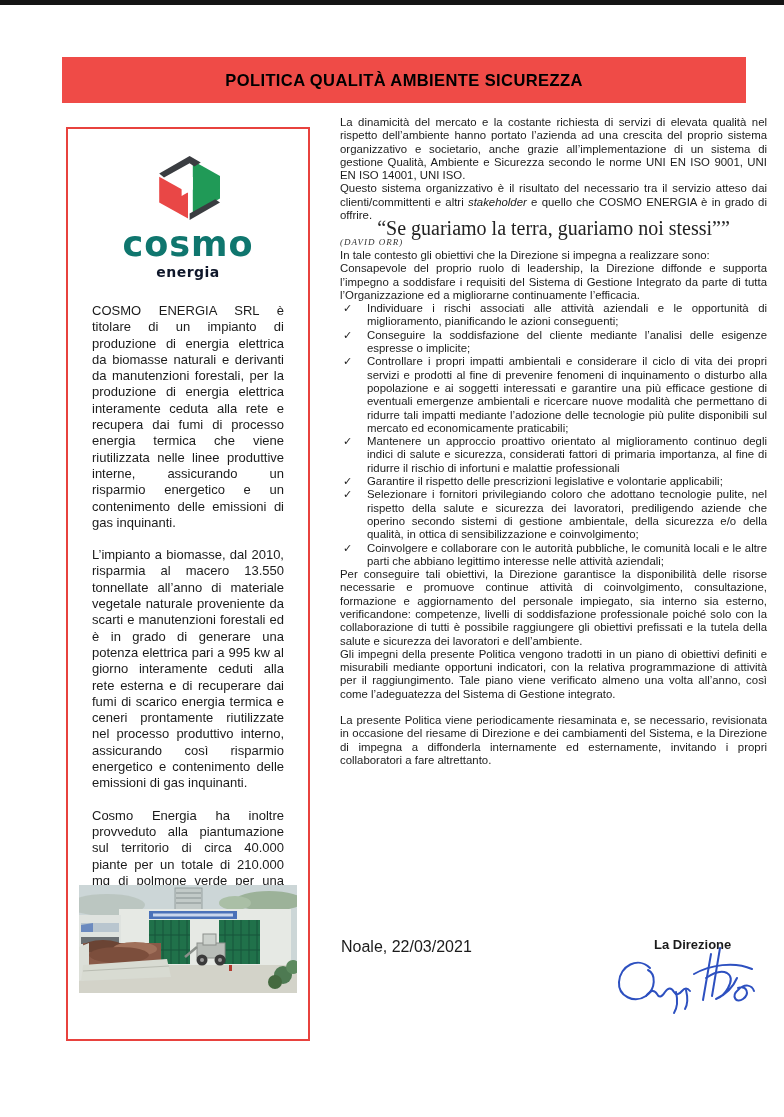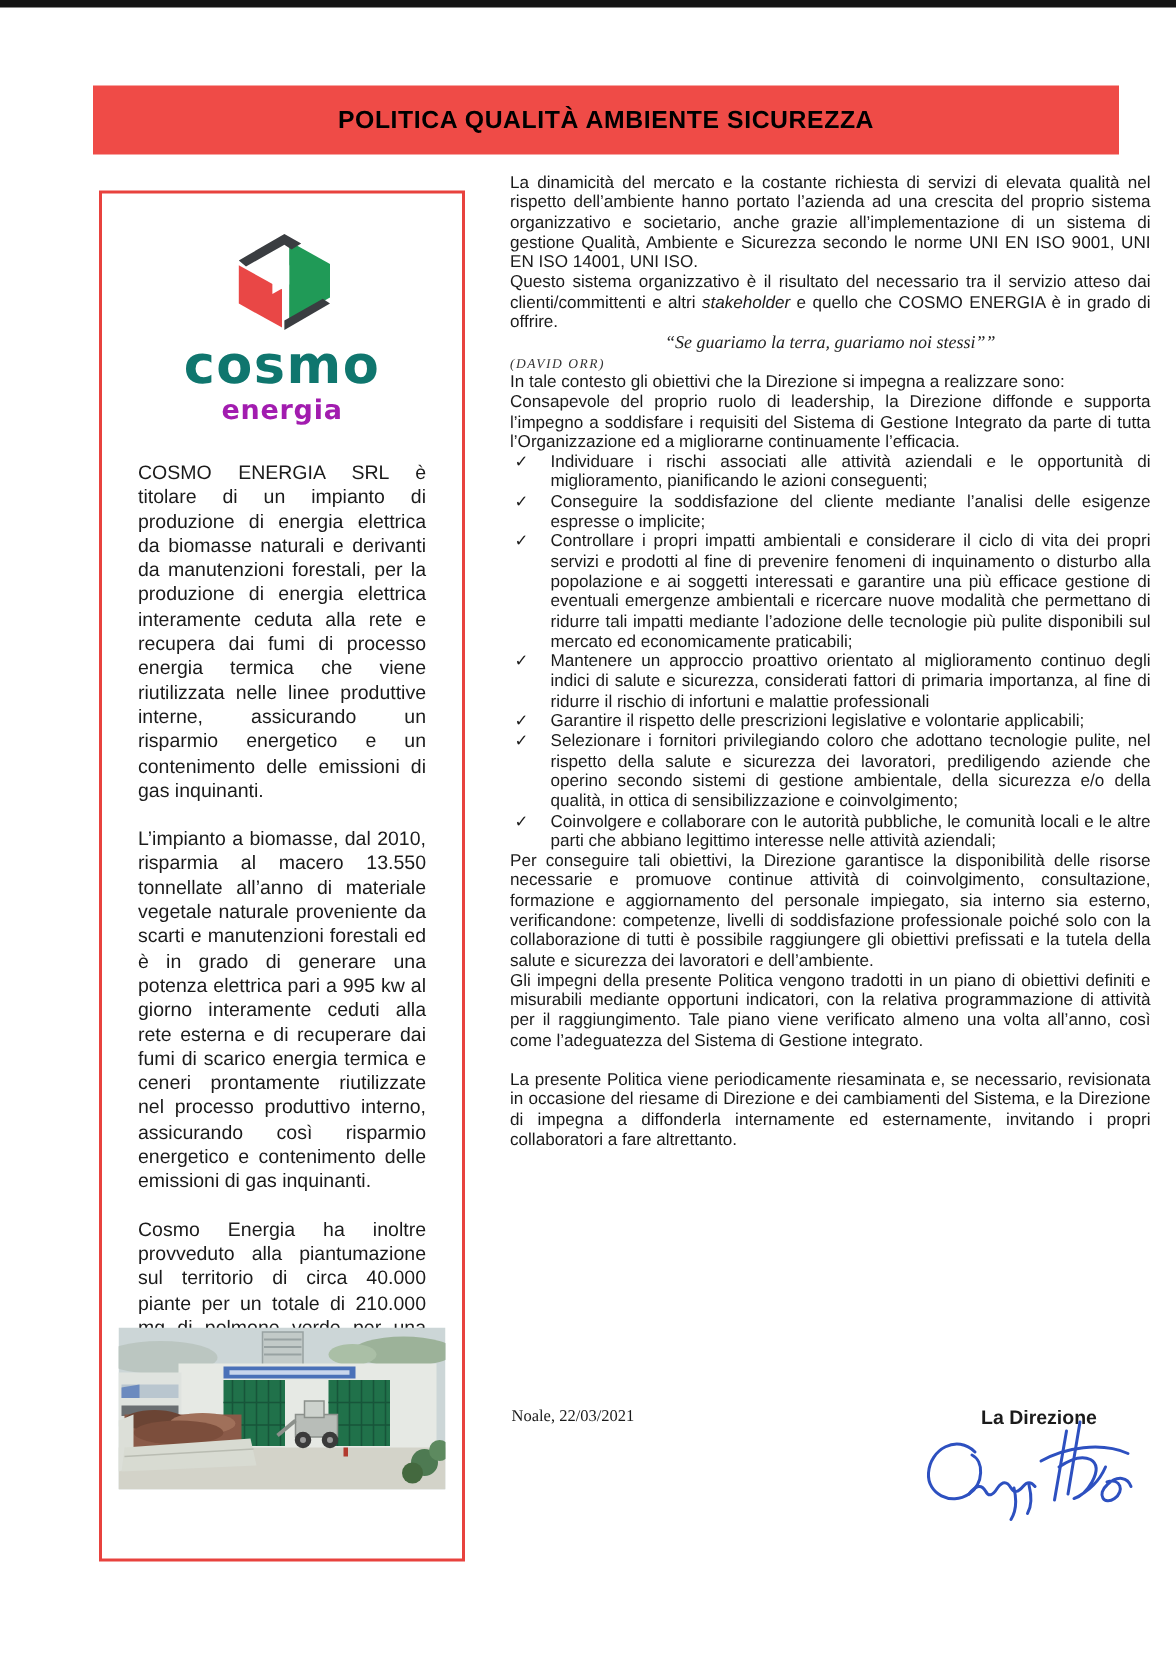--- a/index.html
+++ b/index.html
@@ -23,50 +23,50 @@
     position:absolute; left:66px; top:127px; width:240px; height:910px;
     border:2px solid #e8423e; background:#fff;
   }
   .logo-block { margin-top:22px; text-align:center; line-height:1; }
   .logo-cube { width:80px; height:74px; display:block; margin:0 auto; }
   .logo-word {
     font-family:"DejaVu Sans", sans-serif; font-weight:bold; font-size:35px;
     color:#0f766e; letter-spacing:1px; margin-top:2px;
   }
   .logo-sub {
-    font-family:"DejaVu Sans", sans-serif; font-weight:bold; font-size:18px;
-    color:#a21caf; letter-spacing:.5px; margin-top:3px;
+    font-family:"DejaVu Sans", sans-serif; font-weight:bold; font-size:14px;
+    color:#0f172a; letter-spacing:.5px; margin-top:3px;
   }
   .company-text {
     padding:0 24px; margin-top:24px; font-size:13px; line-height:16.3px;
     text-align:justify; color:#1b1b1b;
   }
   .company-text p { margin:0 0 16px 0; }
   .plant-photo { position:absolute; left:11px; top:756px; width:218px; height:108px; }
 
   
   .main-col {
     position:absolute; left:340px; top:116px; width:427px;
     font-size:11.4px; line-height:13.3px; text-align:justify; color:#1b1b1b;
   }
   .main-col p { margin:0; }
   .quote {
-    text-align:center; font-family:"Liberation Serif", serif; font-style:italic;
-    font-size:12px; margin:20px 0 0 0; color:#222;
+    text-align:center; font-family:"Liberation Serif", serif; 
+    font-size:20px; margin:20px 0 0 0; color:#222;
   }
   .quote-attr {
     font-family:"Liberation Serif", serif; font-style:italic;
     font-size:9px; letter-spacing:1px; margin:17px 0 13px 0; color:#333;
   }
   ul.objectives { list-style:none; margin:0; padding:0; }
   ul.objectives li { position:relative; padding-left:27px; }
   ul.objectives .check { position:absolute; left:3px; top:0; font-size:11px; }
   .gap-before { margin-top:13px !important; }
 
-  .date-place { position:absolute; left:341px; top:938px; font-size:11px;font-family:Liberation Serif, serif; }
+  .date-place { position:absolute; left:341px; top:938px; font-size:16px; }
   .sign-block { position:absolute; left:594px; top:928px; width:182px; height:95px; }
   .sign-label { position:absolute; left:60px; top:9px; font-size:13px;font-weight:bold; }
   .sign-svg { position:absolute; left:0; top:14px; width:182px; height:80px; }
 </style>
 </head>
 <body>
 
 <div class="page">
 
   <div class="top-scan-bar"></div>

